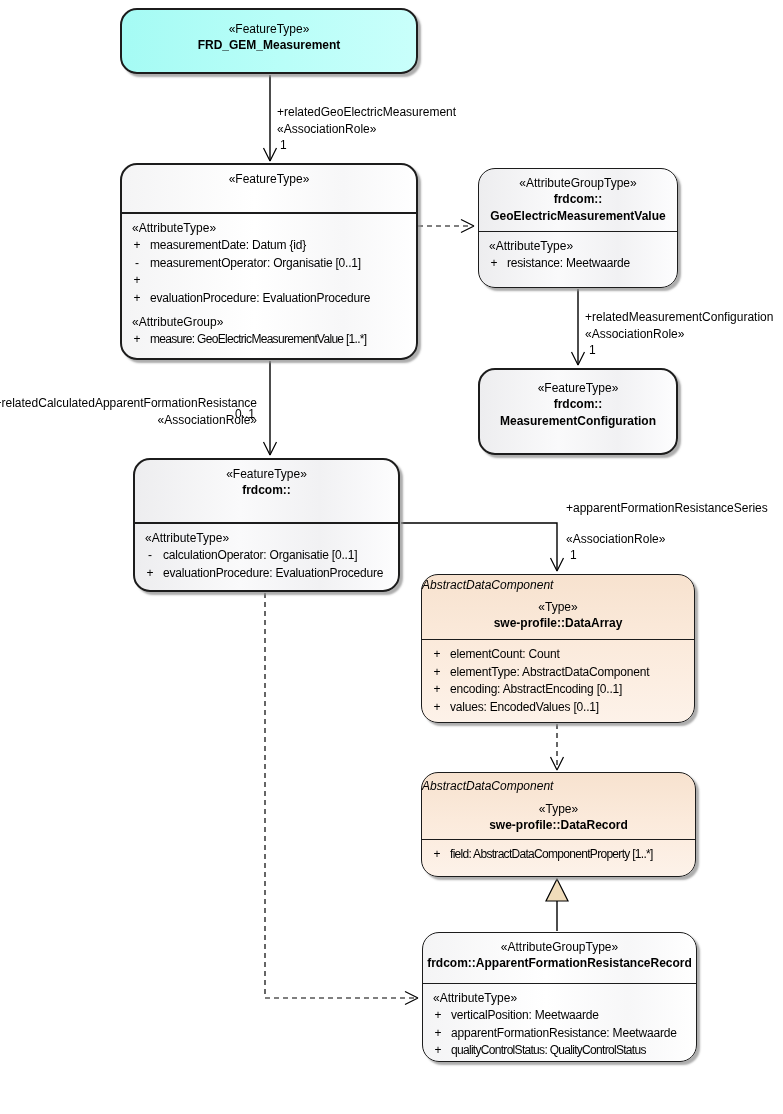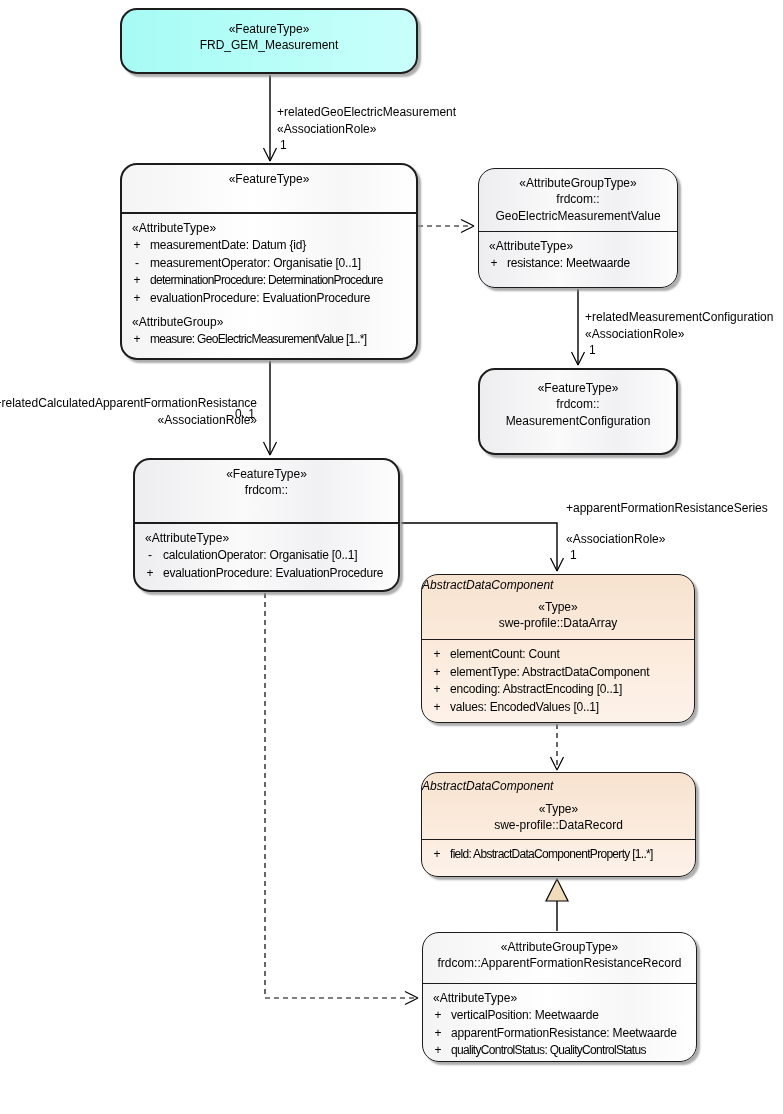--- a/index.html
+++ b/index.html
@@ -12,21 +12,21 @@
   .uml-box.thin{border-width:1px;}
   .fill-cyan{background:linear-gradient(90deg,#a5fbf4 0%,#b9fef8 55%,#c9fffb 100%);}
   .fill-gray{background:linear-gradient(90deg,#ededef 0%,#fafafb 40%,#f1f1f3 70%,#fdfdfe 100%);}
   .fill-white{background:linear-gradient(90deg,#f4f4f5 0%,#ffffff 45%,#f7f7f8 75%,#ffffff 100%);}
   .fill-peach{background:linear-gradient(180deg,#f7e2cf 0%,#fbeadb 45%,#fdf2e9 100%);}
 
   .hdr{text-align:center;padding-top:6px;}
   .hdr.sep{border-bottom:2px solid #1c1c1c;}
   .hdr.sep1{border-bottom:1px solid #1c1c1c;}
   .stereo{font-size:12px;line-height:16px;}
-  .cname{font-weight:normal;font-size:12px;line-height:17px;}
+  .cname{font-weight:bold;font-size:12px;line-height:17px;}
   .parent-italic{font-style:italic;text-align:left;padding:3px 7px 0 0;line-height:15px;}
 
   .body{padding:4px 12px 0 0;}
   .sec-head{padding:2px 0 0 10px;line-height:17px;}
   .row{display:flex;line-height:17.5px;}
   .sign{width:18px;text-align:center;flex:0 0 18px;padding-left:6px;}
   .attr{white-space:nowrap;letter-spacing:-0.2px;padding-left:4px;}
   .attr.squeeze{letter-spacing:-0.7px;}
   .gap{height:5px;}
 
@@ -97,21 +97,20 @@
       <div class="row">
         <span class="sign">+</span>
         <span class="attr">measurementDate: Datum {id}</span>
       </div>
       <div class="row">
         <span class="sign">-</span>
         <span class="attr">measurementOperator: Organisatie [0..1]</span>
       </div>
       <div class="row">
         <span class="sign">+</span>
-        <span class="attr squeeze">determinationProcedure: DeterminationProcedure</span>
       </div>
       <div class="row">
         <span class="sign">+</span>
         <span class="attr">evaluationProcedure: EvaluationProcedure</span>
       </div>
       <div class="gap"></div>
       <div class="sec-head">«AttributeGroup»</div>
       <div class="row">
         <span class="sign">+</span>
         <span class="attr squeeze">measure: GeoElectricMeasurementValue [1..*]</span>

